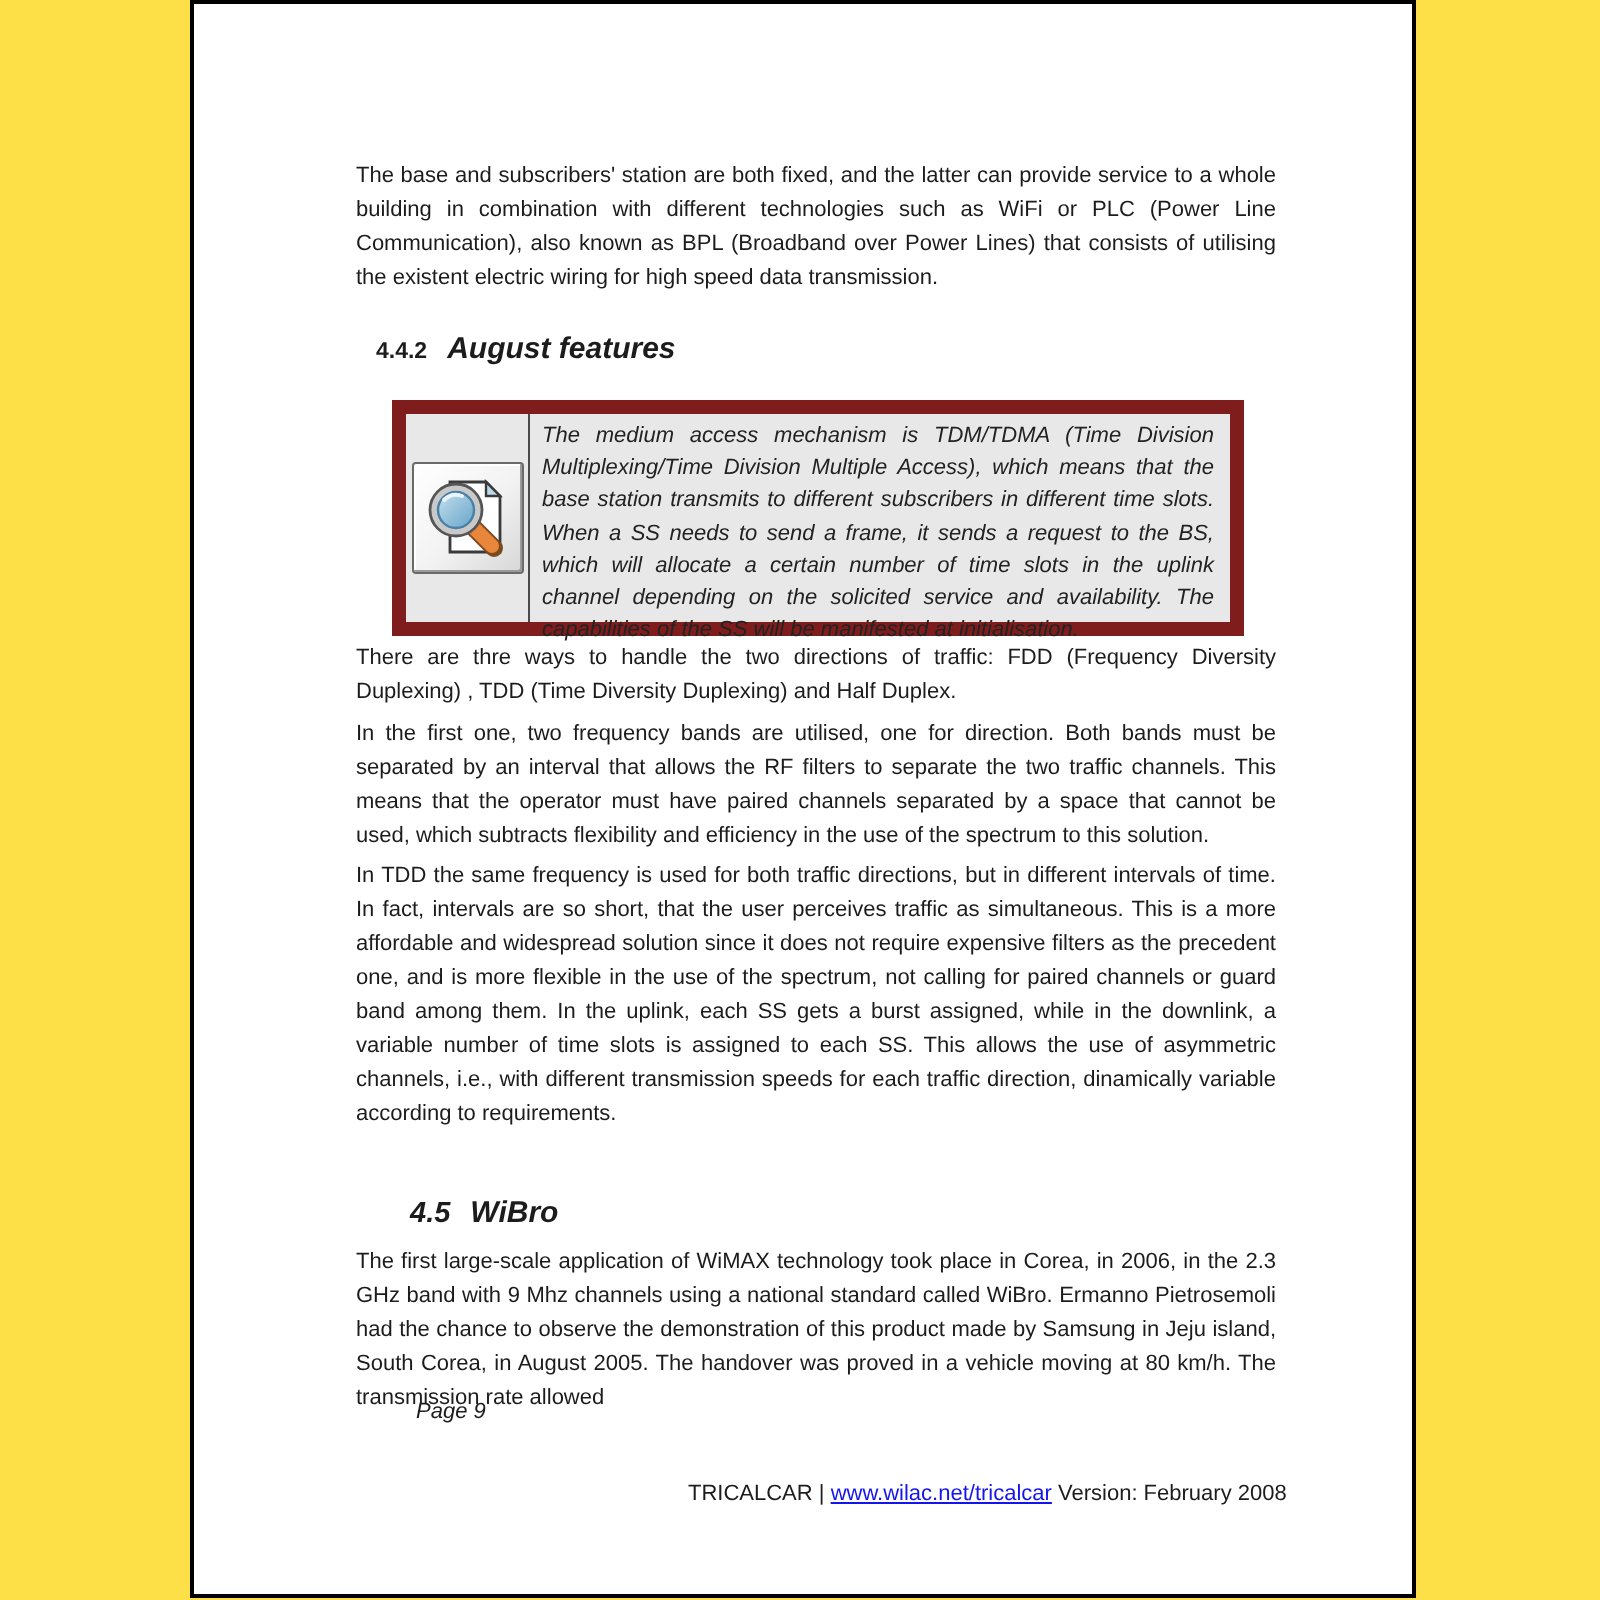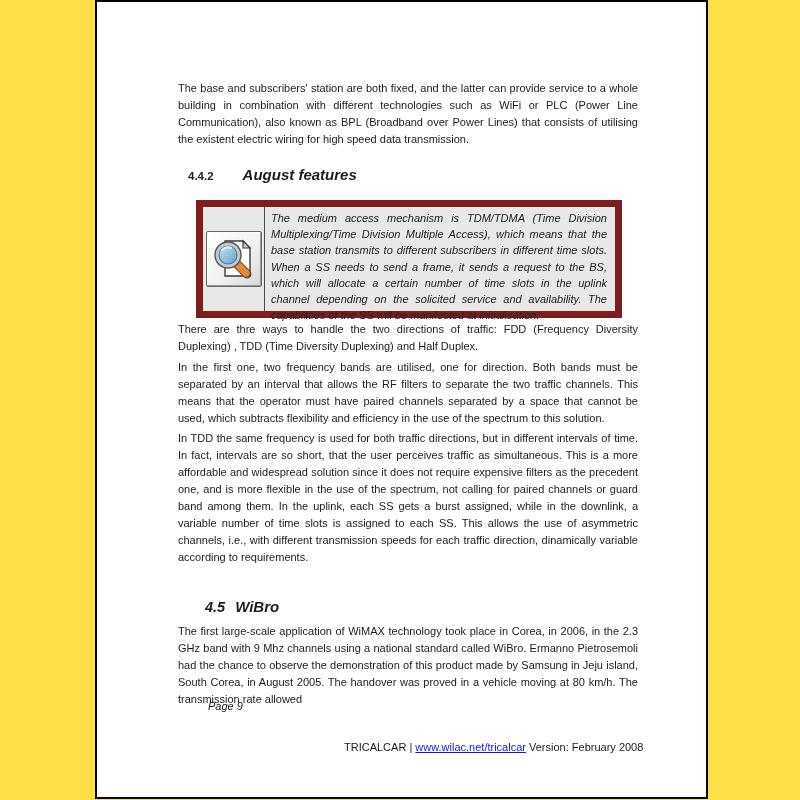--- a/index.html
+++ b/index.html
@@ -28,21 +28,21 @@
   .footer-link{text-decoration:underline;cursor:pointer;}
 </style>
 </head>
 <body>
 
 <div id="page">
   <div class="frame"></div>
 
   <div class="para" style="top:80px;">The base and subscribers' station are both fixed, and the latter can provide service to a whole building in combination with different technologies such as WiFi or PLC (Power Line Communication), also known as BPL (Broadband over Power Lines) that consists of utilising the existent electric wiring for high speed data transmission.</div>
 
-  <div class="h-row" style="left:188px;top:166px;gap:19px;">
+  <div class="h-row" style="left:188px;top:166px;">
     <span class="h-num">4.4.2</span>
     <span class="h-title">August features</span>
   </div>
 
   <div class="note-box">
     <div class="note-icon-cell">
       <div class="icon-btn">
         <svg width="46" height="46" viewBox="0 0 46 46" aria-hidden="true">
           <defs>
             <linearGradient id="lens" x1="0" y1="0" x2="1" y2="1">

